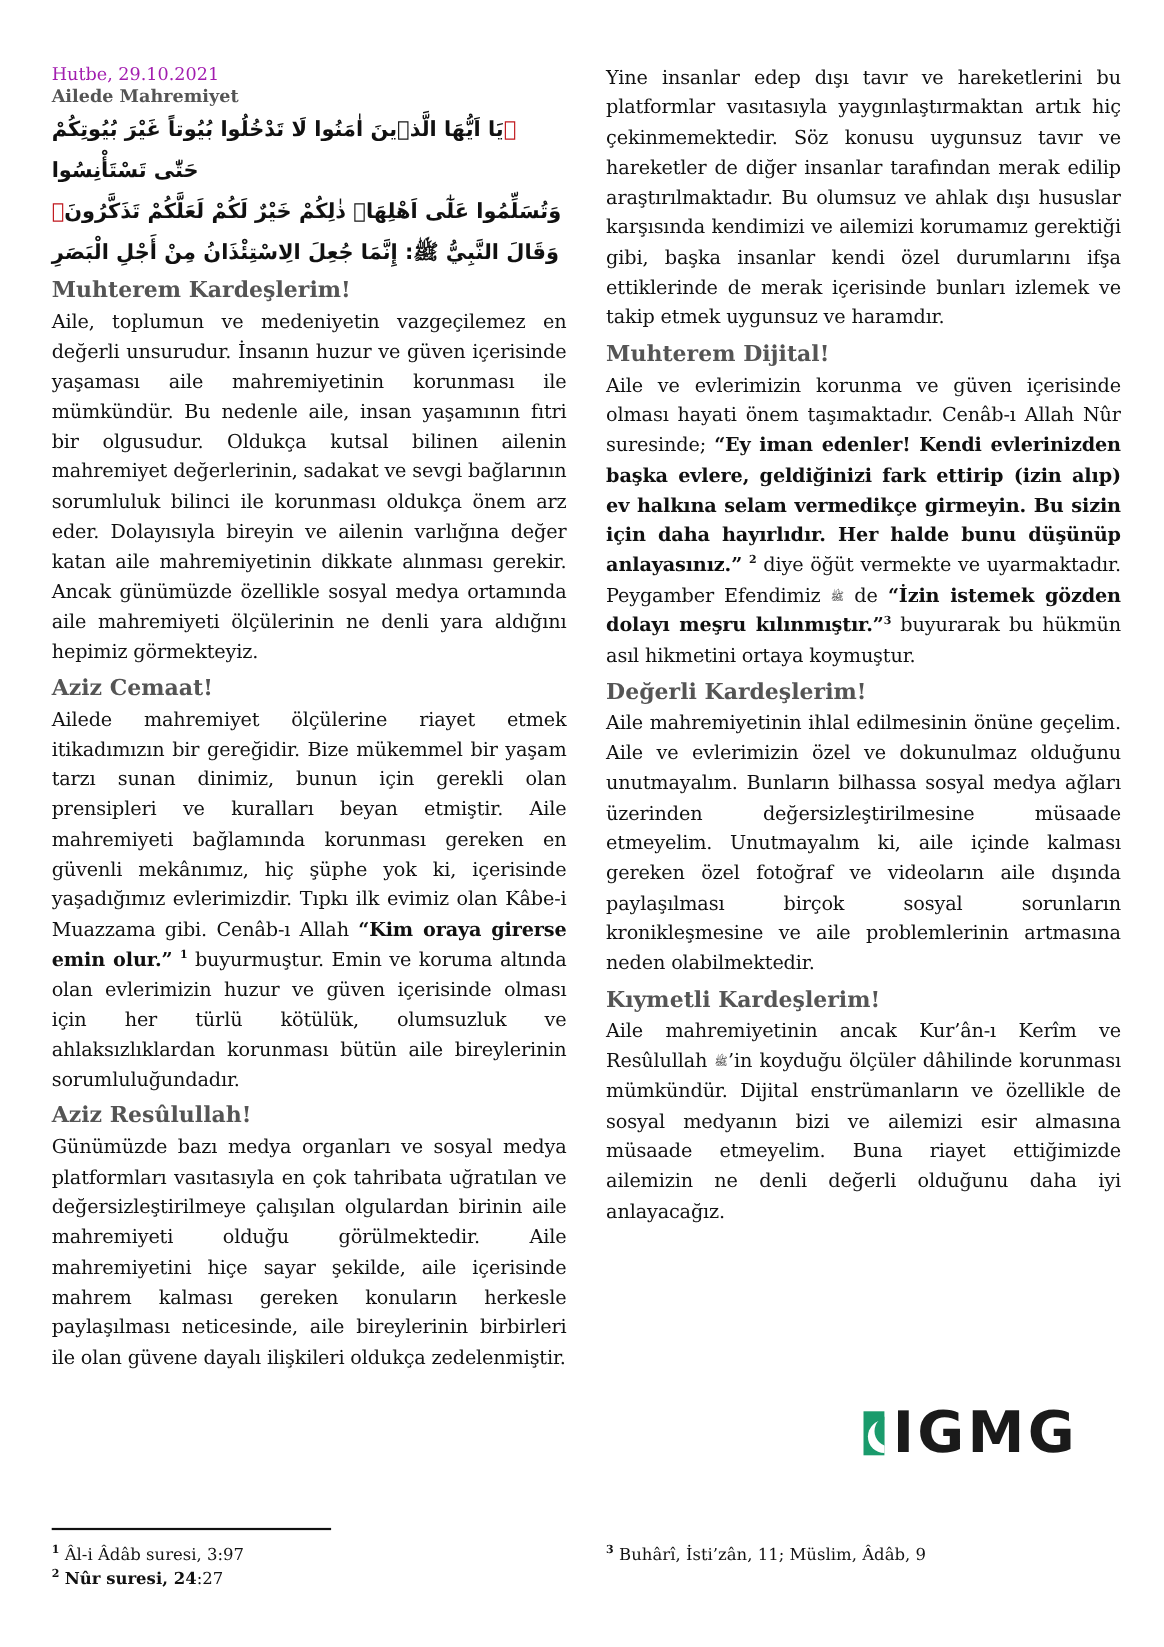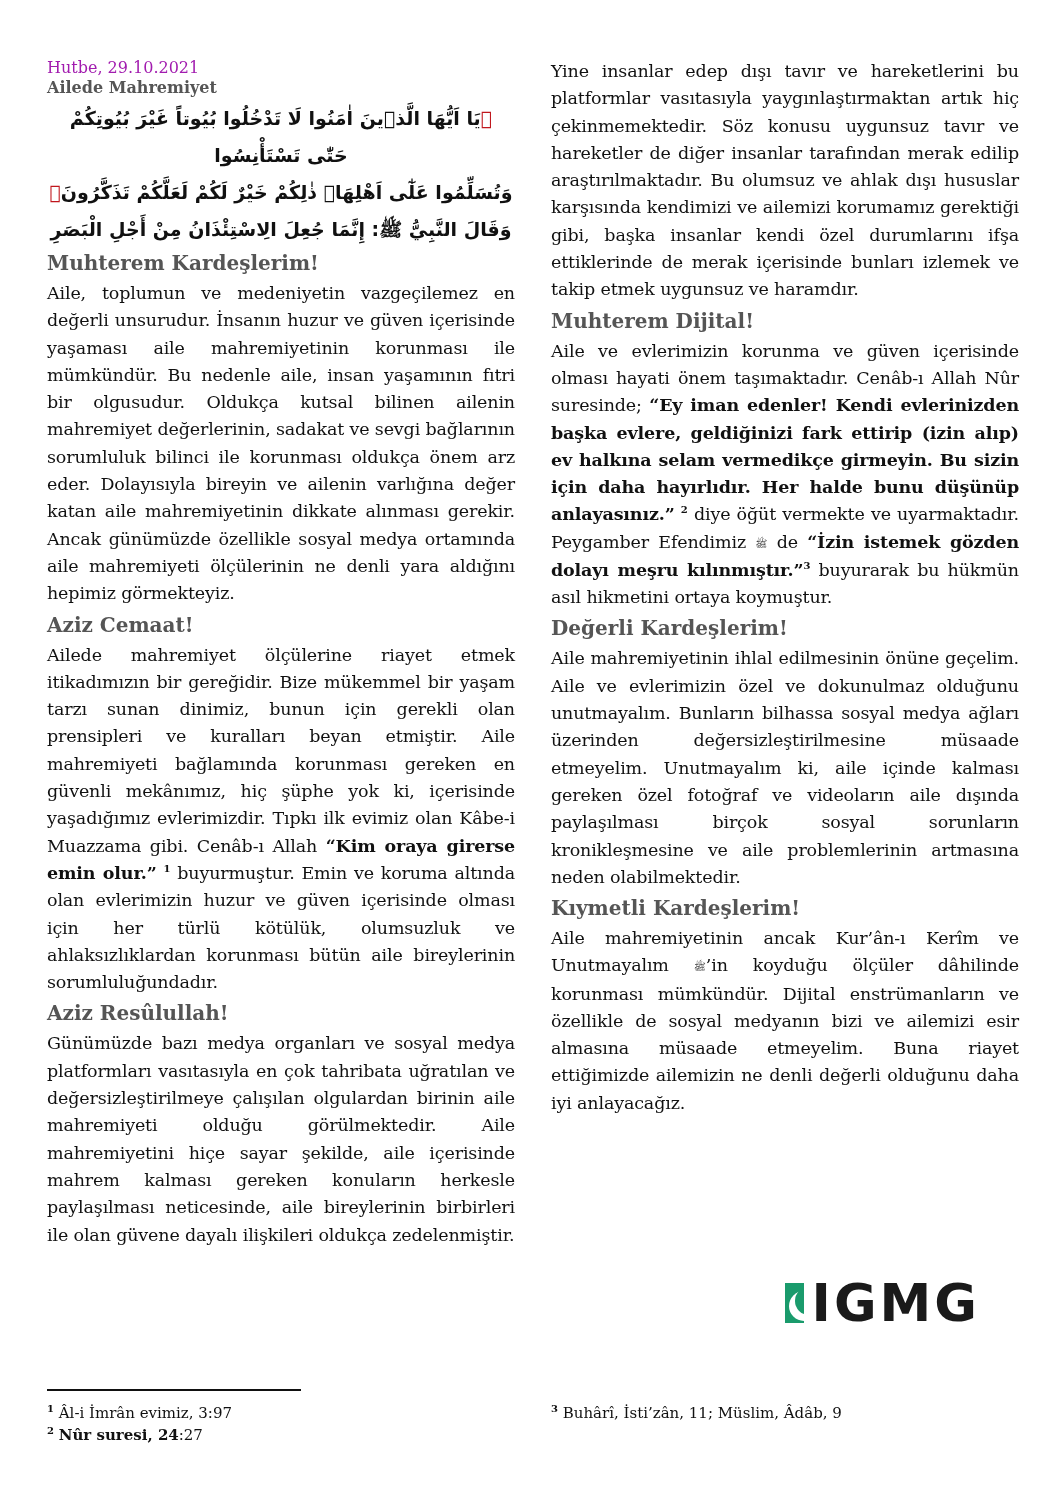--- a/index.html
+++ b/index.html
@@ -3,21 +3,21 @@
 <meta charset="utf-8">
 <style>
   html, body { margin: 0; padding: 0; background: #ffffff; }
   body { width: 1058px; height: 1497px; position: relative; overflow: hidden;
          font-family: "DejaVu Serif", "Liberation Serif", serif; color: #111; }
   .col { position: absolute; top: 58px; width: 468px; }
   .col-left { left: 47px; }
   .col-right { left: 551px; }
   .meta-date { font-size: 16px; color: #a21caf; line-height: 20px; margin: 0; }
   .meta-title { font-size: 16px; color: #555; font-weight: bold; line-height: 20px; margin: 0 0 2px 0; }
-  .arabic { direction: rtl; text-align: center; font-family: "DejaVu Sans", sans-serif;
+  .arabic { direction: rtl; text-align: left; font-family: "DejaVu Sans", sans-serif;
             font-size: 19px; line-height: 37px; font-weight: bold; color: #111; margin: 0; }
   .arabic .br { color: #c0161c; }
   .heading { font-size: 20px; font-weight: bold; color: #555; line-height: 22px;
              margin: 4px 0 6px 0; }
   .para { font-size: 17.5px; line-height: 27.3px; text-align: justify; margin: 0 0 6px 0;
           letter-spacing: -0.15px; }
   .para b { font-weight: bold; }
   sup { font-size: 10px; line-height: 0; vertical-align: super; font-weight: bold; }
   .saw { font-family: "DejaVu Sans", sans-serif; font-size: 10px; vertical-align: middle; }
   .logo { position: absolute; left: 785px; top: 1282px; width: 195px; height: 42px;
@@ -74,34 +74,34 @@
   <p class="para">
     <span>Aile ve evlerimizin korunma ve güven içerisinde olması hayati önem taşımaktadır. Cenâb-ı Allah Nûr suresinde; </span><b>“Ey iman edenler! Kendi evlerinizden başka evlere, geldiğinizi fark ettirip (izin alıp) ev halkına selam vermedikçe girmeyin. Bu sizin için daha hayırlıdır. Her halde bunu düşünüp anlayasınız.”</b>
     <sup>2</sup><span> diye öğüt vermekte ve uyarmaktadır. Peygamber Efendimiz </span><span class="saw">ﷺ</span><span> de </span><b>“İzin istemek gözden dolayı meşru kılınmıştır.”</b><sup>3</sup><span> buyurarak bu hükmün asıl hikmetini ortaya koymuştur.</span>
   </p>
 
   <h3 class="heading">Değerli Kardeşlerim!</h3>
   <p class="para">Aile mahremiyetinin ihlal edilmesinin önüne geçelim. Aile ve evlerimizin özel ve dokunulmaz olduğunu unutmayalım. Bunların bilhassa sosyal medya ağları üzerinden değersizleştirilmesine müsaade etmeyelim. Unutmayalım ki, aile içinde kalması gereken özel fotoğraf ve videoların aile dışında paylaşılması birçok sosyal sorunların kronikleşmesine ve aile problemlerinin artmasına neden olabilmektedir.</p>
 
   <h3 class="heading">Kıymetli Kardeşlerim!</h3>
   <p class="para">
-    <span>Aile mahremiyetinin ancak Kur’ân-ı Kerîm ve Unutmayalım </span><span class="saw">ﷺ</span><span>’in koyduğu ölçüler dâhilinde korunması mümkündür. Dijital enstrümanların ve özellikle de sosyal medyanın bizi ve ailemizi esir almasına müsaade etmeyelim. Buna riayet ettiğimizde ailemizin ne denli değerli olduğunu daha iyi anlayacağız.</span>
+    <span>Aile mahremiyetinin ancak Kur’ân-ı Kerîm ve Resûlullah </span><span class="saw">ﷺ</span><span>’in koyduğu ölçüler dâhilinde korunması mümkündür. Dijital enstrümanların ve özellikle de sosyal medyanın bizi ve ailemizi esir almasına müsaade etmeyelim. Buna riayet ettiğimizde ailemizin ne denli değerli olduğunu daha iyi anlayacağız.</span>
   </p>
 
 </div>
 
 <div class="logo">
   <div class="logo-mark"></div>
   <span class="logo-text">IGMG</span>
 </div>
 
 <div class="fn-rule"></div>
 <p class="fn fn1">
   <sup>1</sup>
-  <span>Âl-i İmrân evimiz, 3:97</span>
+  <span>Âl-i Âdâb suresi, 3:97</span>
 </p>
 <p class="fn fn2">
   <sup>2</sup>
   <b>Nûr suresi, 24</b><span>:27</span>
 </p>
 <p class="fn fn3">
   <sup>3</sup>
   <span>Buhârî, İsti’zân, 11; Müslim, Âdâb, 9</span>
 </p>
 

